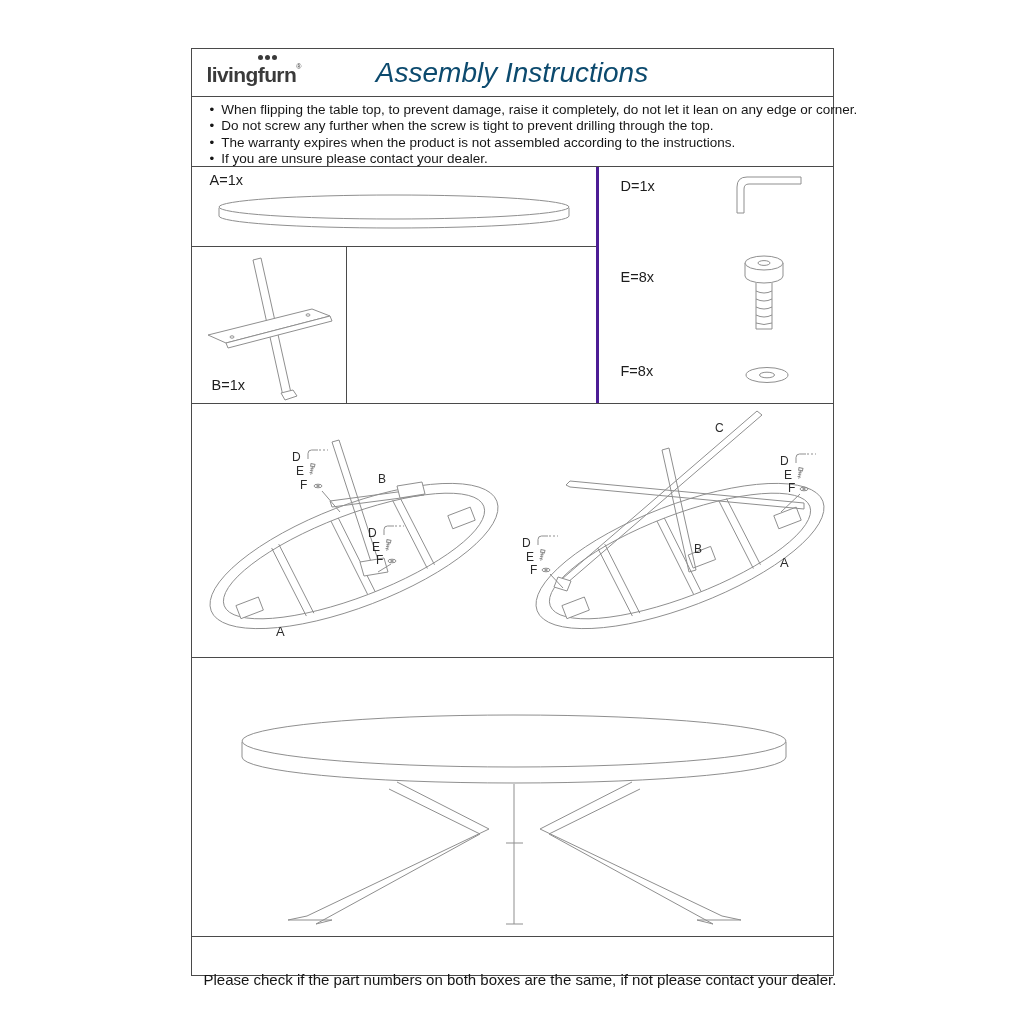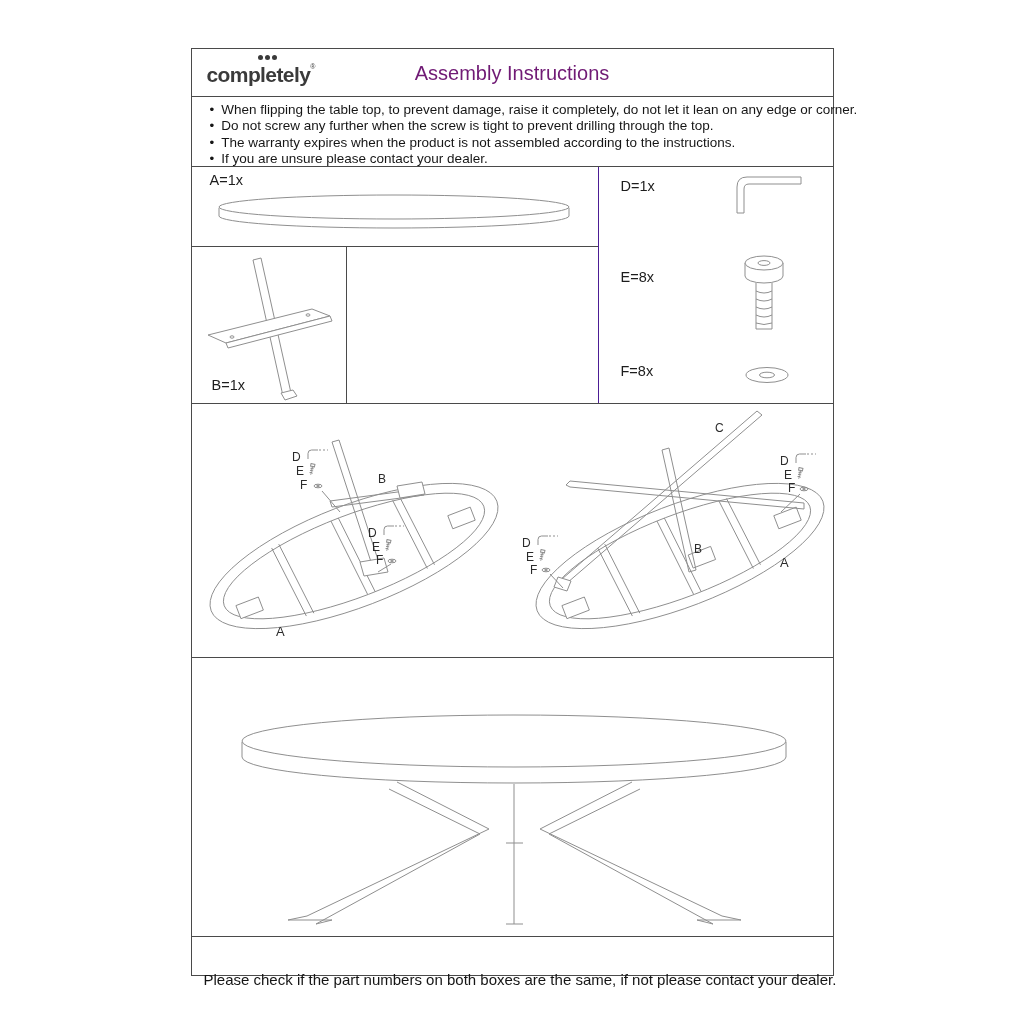--- a/index.html
+++ b/index.html
@@ -6,29 +6,29 @@
     font-family:"Liberation Sans",sans-serif;color:#222;}
   *{box-sizing:border-box;}
   .stage{width:1024px;height:1024px;display:flex;justify-content:center;align-items:center;}
   .sheet{width:643px;height:928px;border:1px solid #4a4a4a;background:#fff;display:flex;flex-direction:column;}
   
   .hdr{height:48px;border-bottom:1px solid #4a4a4a;position:relative;flex:none;}
   .logo{position:absolute;left:15px;top:14px;font-size:21px;font-weight:700;letter-spacing:-0.6px;color:#3a3a3a;}
   .logo sup{font-size:7px;font-weight:400;vertical-align:top;}
   .logo-dots{position:absolute;left:66px;top:6px;display:flex;gap:2px;}
   .logo-dots i{width:5px;height:5px;border-radius:50%;background:#3a3a3a;display:block;}
-  .title{position:absolute;left:50%;top:50%;transform:translate(-50%,-50%);font-size:20px;color:#701a75;white-space:nowrap;}
+  .title{position:absolute;left:50%;top:50%;transform:translate(-50%,-50%);font-size:28px;color:#0c4a6e;white-space:nowrap;font-style:italic;}
   
   .notes{height:70px;border-bottom:1px solid #4a4a4a;flex:none;padding:5px 22px 0 16px;}
   .notes ul{margin:0;padding:0;list-style:none;}
   .notes li{font-size:13.5px;line-height:16.4px;color:#161616;white-space:nowrap;}
   .notes li::before{content:"•";margin:0 7px 0 2px;}
   
   .parts{height:237px;flex:none;display:flex;border-bottom:1px solid #4a4a4a;}
-  .parts-left{width:407px;flex:none;border-right:1px solid #4c1d95;display:flex;flex-direction:column;}
+  .parts-left{width:407px;flex:none;border-right:3px solid #4c1d95;display:flex;flex-direction:column;}
   .box-a{height:80px;flex:none;border-bottom:1px solid #4a4a4a;position:relative;}
   .bc-row{flex:1;display:flex;}
   .box-b{width:155px;flex:none;border-right:1px solid #4a4a4a;position:relative;}
   .box-c{flex:1;position:relative;}
   .parts-right{flex:1;position:relative;padding-left:44px;}
   .plabel{position:absolute;font-size:14.5px;color:#1d1d1d;}
   .pl-a{left:18px;top:5px;} .pl-b{left:20px;bottom:10px;margin-top:16px;} .pl-c{left:14px;top:14px;}
   .pl-d{left:22px;top:11px;} .pl-e{left:22px;top:102px;} .pl-f{left:22px;top:196px;}
   
   .steps{height:254px;flex:none;border-bottom:1px solid #4a4a4a;position:relative;}
@@ -41,21 +41,21 @@
   .lnw{stroke:#8f8f8f;stroke-width:1;fill:#fff;}
   .lbl{font-family:"Liberation Sans",sans-serif;font-size:12px;fill:#2b2b2b;}
 </style>
 </head>
 <body>
 
 <div class="stage">
   <div class="sheet">
 
     <div class="hdr">
-      <div class="logo"><span>completely</span><sup>®</sup></div>
+      <div class="logo"><span>livingfurn</span><sup>®</sup></div>
       <div class="logo-dots">
           <i></i>
           <i></i>
           <i></i>
         </div>
       <div class="title">Assembly Instructions</div>
     </div>
 
     <div class="notes">
       <ul>

